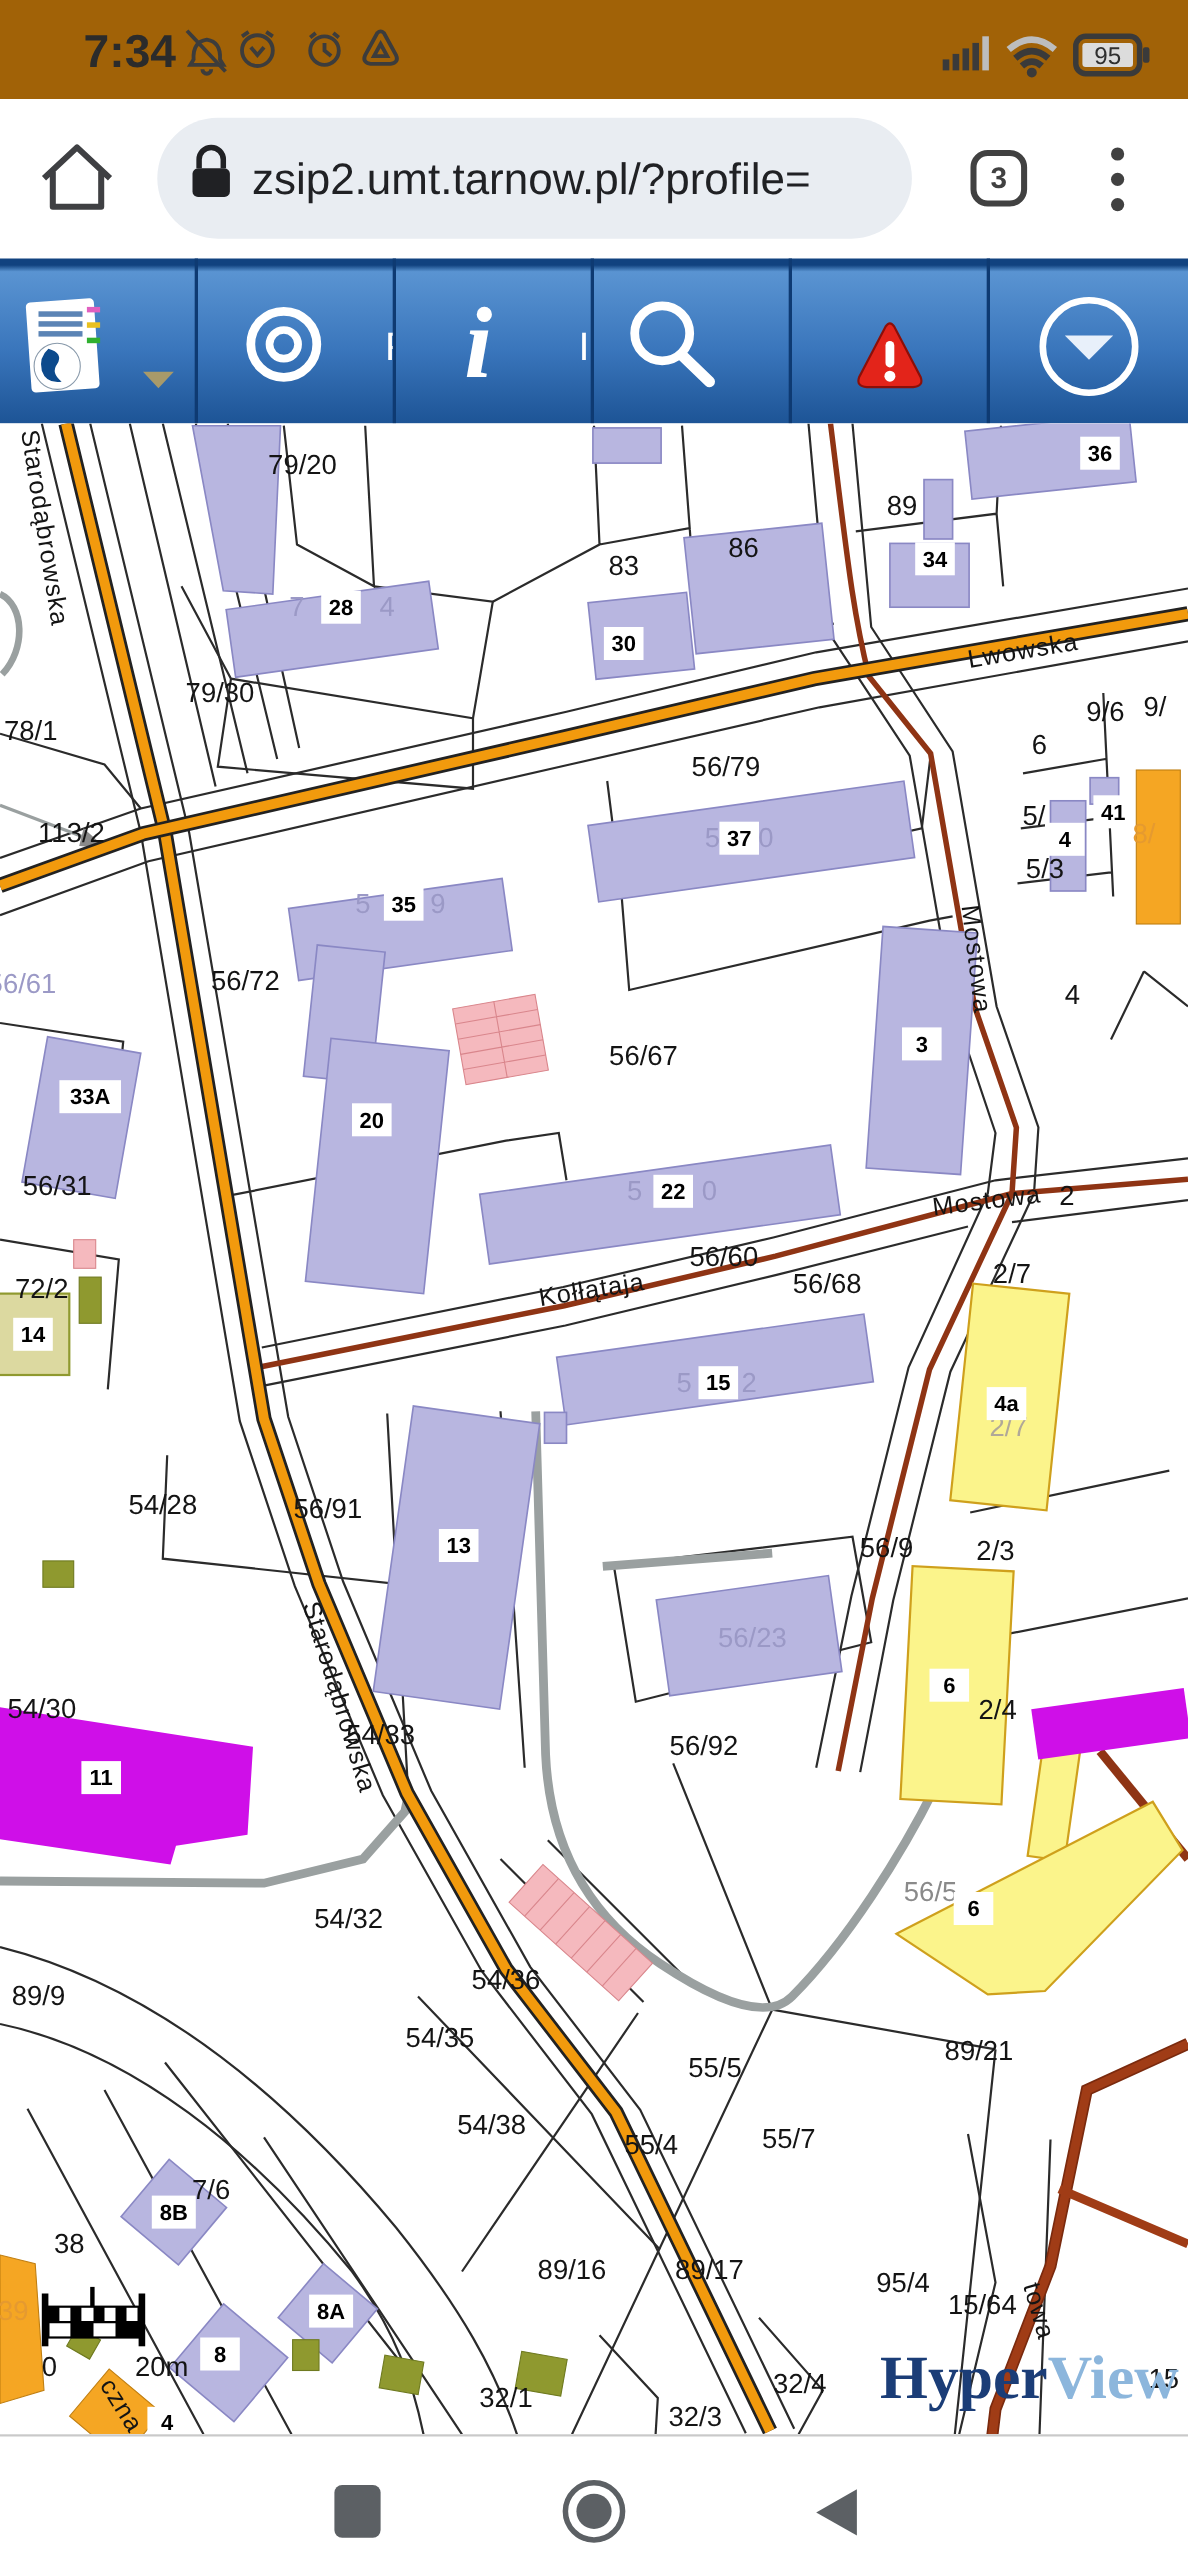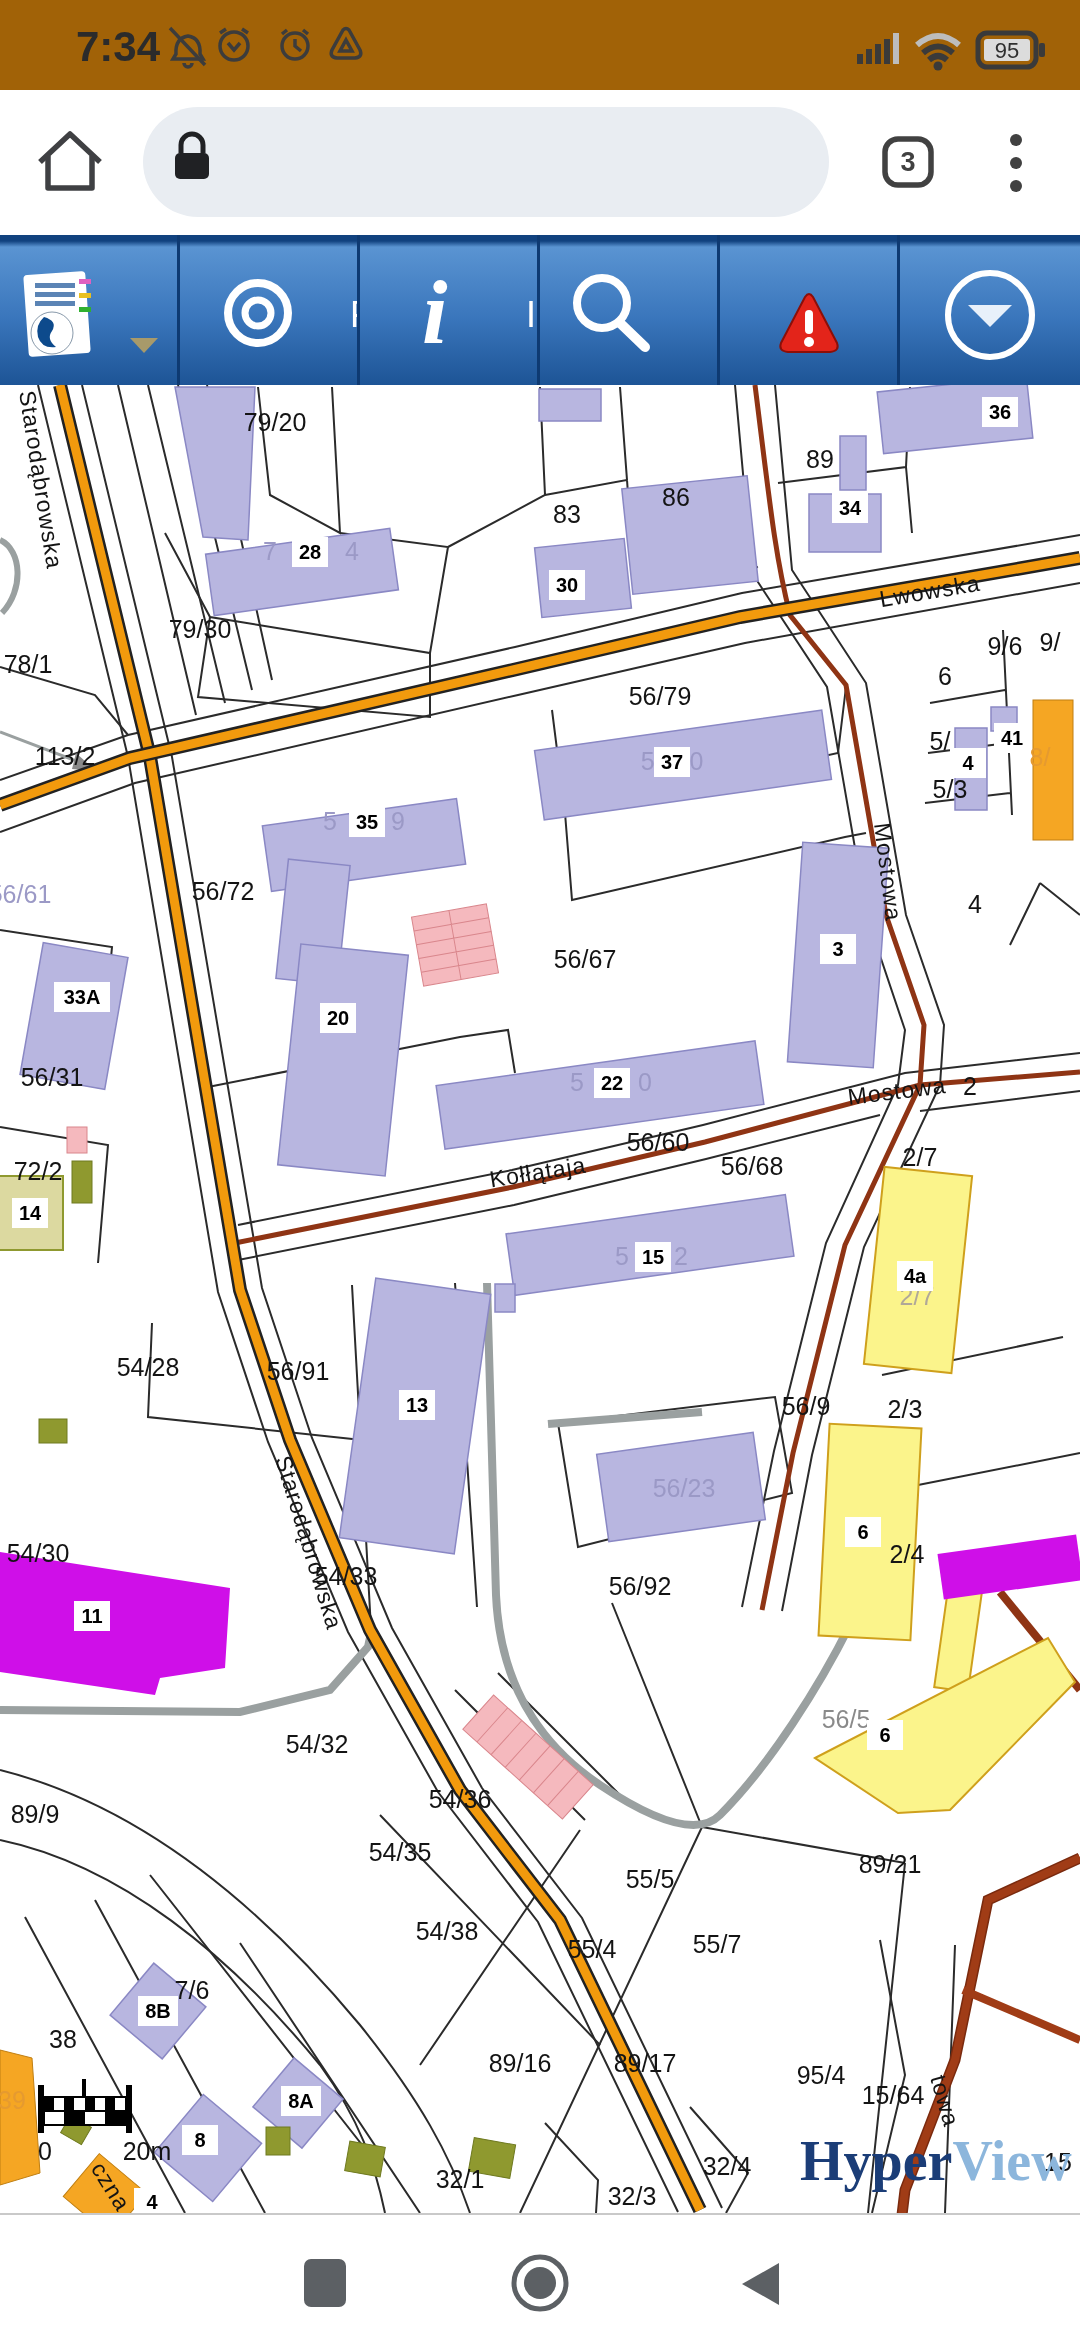--- a/index.html
+++ b/index.html
@@ -90,20 +90,21 @@
         <path d="M48,66 V98 H92 V66"></path>
       </g>
     </svg>
     <div class="urlpill">
       <svg width="70" height="110" style="position:absolute;left:18px;top:0;">
         <g>
           <path d="M20,46 v-8 a11,11 0 0 1 22,0 v8" fill="none" stroke="#202124" stroke-width="5"></path>
           <rect x="14" y="46" width="34" height="26" rx="5" fill="#202124"></rect>
         </g>
       </svg>
+      <div class="urltext">zsip2.umt.tarnow.pl/?profile=</div>
     </div>
     <svg width="250" height="145" style="position:absolute;left:830px;top:0;">
       <g>
         <rect x="55" y="49" width="46" height="46" rx="13" fill="none" stroke="#414141" stroke-width="5.5"></rect>
         <text x="78" y="81" font-size="27" font-weight="bold" fill="#414141" text-anchor="middle">3</text>
       </g>
       <g fill="#414141">
         <circle cx="186" cy="50" r="6"></circle>
           <circle cx="186" cy="73" r="6"></circle>
           <circle cx="186" cy="96" r="6"></circle>

